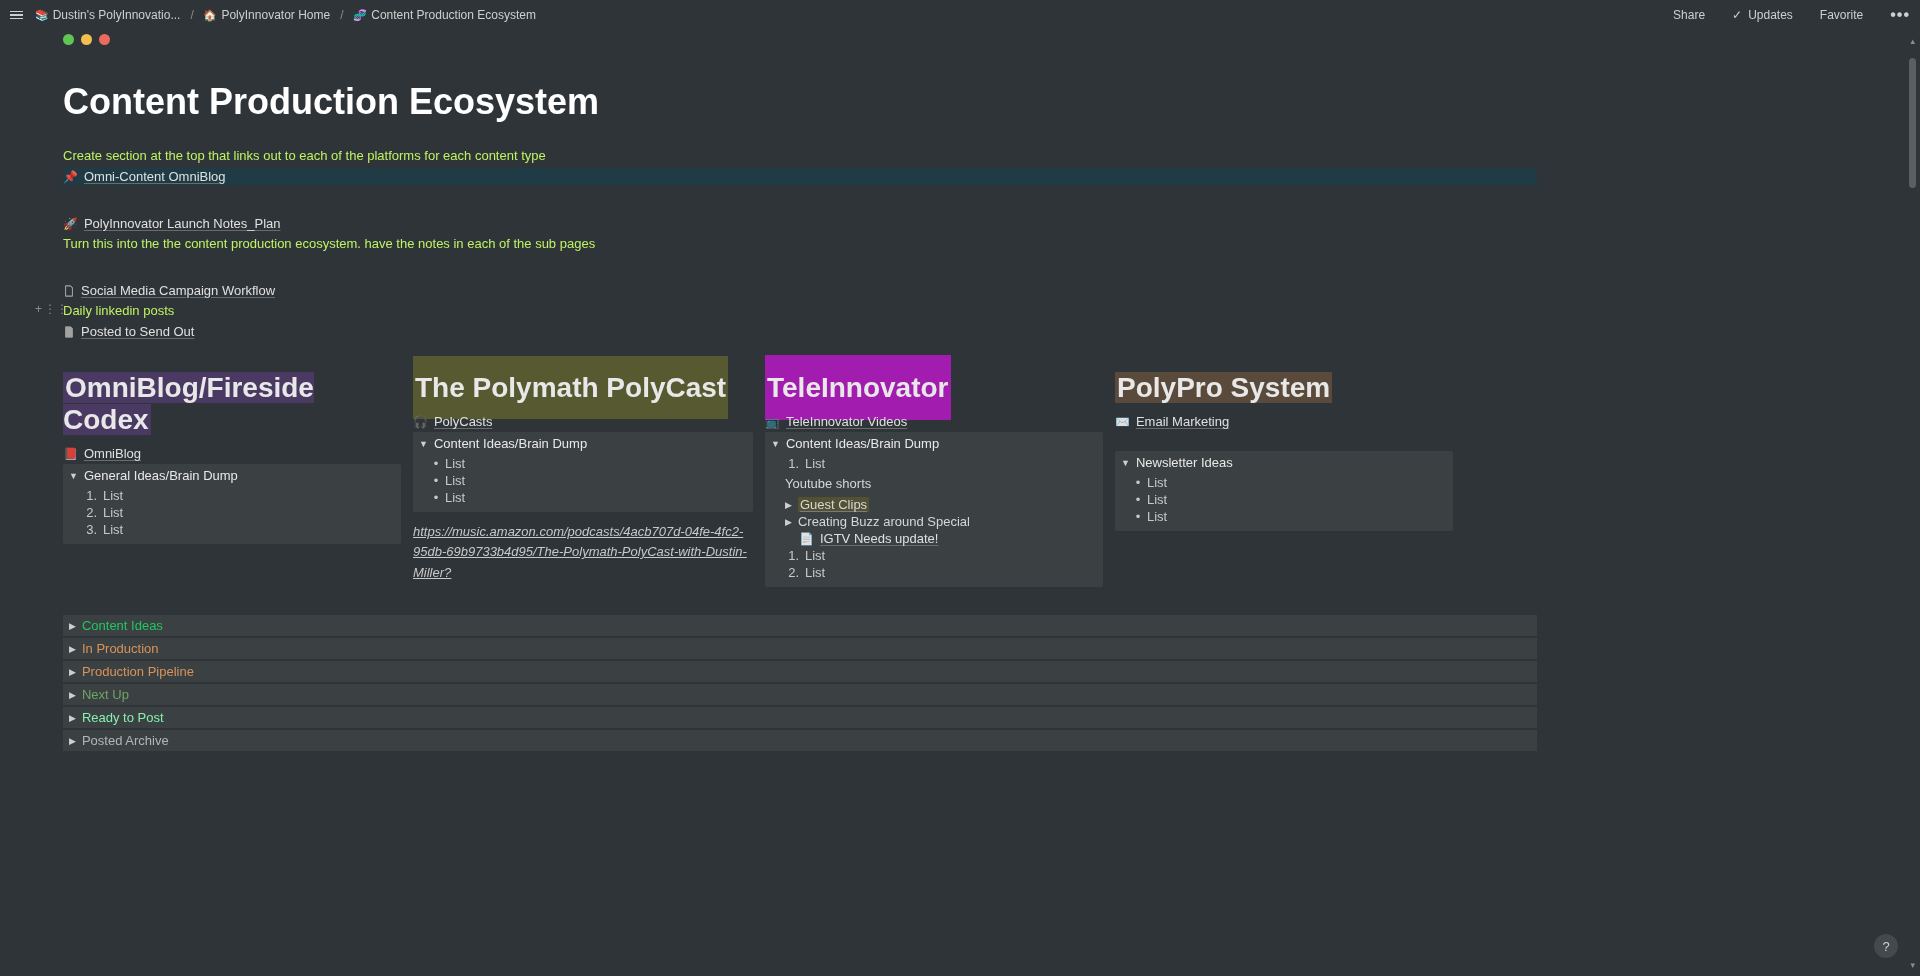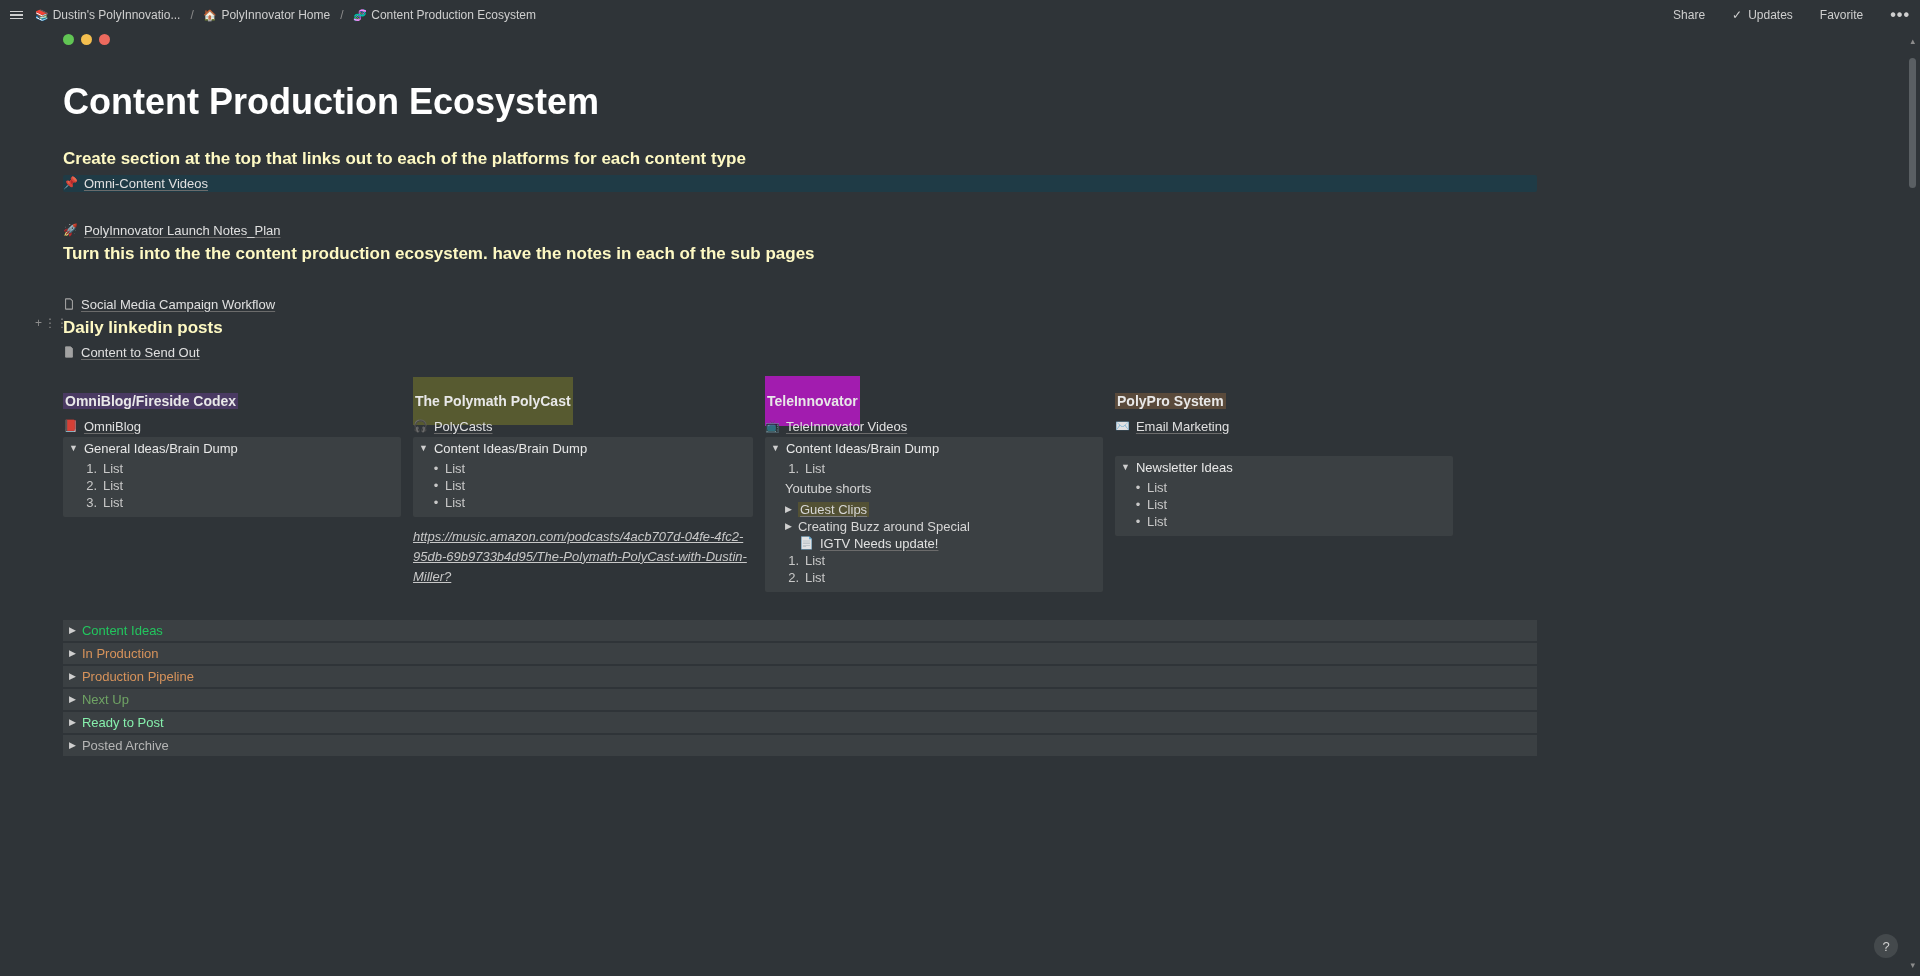--- a/index.html
+++ b/index.html
@@ -32,31 +32,31 @@
   .dots { letter-spacing:1px; font-weight:bold;}
   .content-scroll {
     height: calc(100% - 30px);
     overflow-y:auto;
   }
   .traffic-lights { display:flex; gap:7px; margin:4px 0 0 63px;}
   .light { width:11px; height:11px; border-radius:50%;}
   .light.g{background:#61c554;} .light.y{background:#f4bf4f;} .light.r{background:#ed6a5e;}
   .page { padding: 36px 63px 40px 63px; max-width:1600px;}
   h1 { font-size:36px; font-weight:700; color:#fff; margin-bottom:22px;}
-  .body-text { color:#fef9c3; font-size:17px; line-height:1.7;font-weight:bold;}
+  .body-text { color:#bef264; font-size:13px; line-height:1.7;}
   .hl-blue-block { background:#1f3b46; padding:1.5px 6px; border-radius:2px; color:#d6d6d6; display:block; margin-top:4px;}
   .pagelink { display:flex; align-items:center; gap:6px; padding:1px 0; margin:1px 0; font-size:13px; color:#e0e0e0; cursor:pointer;}
   .pagelink .ico { font-size:12px; opacity:.85;}
   .pagelink .txt { text-decoration:underline; text-decoration-color:#6b6b6b; text-underline-offset:2px;}
   .row-hover { position:relative;}
   .row-handles { position:absolute; left:-28px; top:2px; display:flex; gap:2px; color:#8c8c8c; font-size:12px;}
   .row-handles span{cursor:pointer;}
   .columns { display:flex; gap:12px; margin-top:32px;}
   .col { flex:1 1 0; }
-  .col h2 { font-size:14px; font-weight:700; margin-bottom:8px; display:inline-block;}
+  .col h2 { font-size:28px; font-weight:700; margin-bottom:8px; display:inline-block;}
   .hl-purple { background:#4a3a63; padding:0 2px;}
   .hl-olive  { background:#575a30; padding:16px 2px;}
   .hl-teal   { background:#a21caf; padding:17px 2px;}
   .hl-brown  { background:#5a4a3b; padding:0 2px;}
   .toggle-block { background:#3b4043; border-radius:2px; padding:4px 6px 6px 6px; margin-top:2px;}
   .toggle-head { display:flex; align-items:center; gap:6px; font-weight:500; cursor:pointer;}
   .tri { font-size:9px; color:#cfcfcf;}
   .toggle-kids { margin-left:14px; margin-top:4px;}
   .num-item, .bul-item { display:flex; align-items:center; gap:6px; padding:1px 0; color:#c8c8c8; font-size:13px;}
   .num-item .n { color:#c8c8c8; width:14px; text-align:right;}
@@ -119,21 +119,21 @@
     <div class="light y"></div>
     <div class="light r"></div>
   </div>
 
   <div class="page">
     <h1>Content Production Ecosystem</h1>
 
     <div class="body-text">Create section at the top that links out to each of the platforms for each content type</div>
     <div class="hl-blue-block pagelink">
       <span class="ico">📌</span>
-      <span class="txt">Omni-Content Videos</span>
+      <span class="txt">Omni-Content OmniBlog</span>
     </div>
 
     <div style="height:28px"></div>
 
     <div class="pagelink">
       <span class="ico">🚀</span>
       <span class="txt">PolyInnovator Launch Notes_Plan</span>
     </div>
     <div class="body-text">Turn this into the the content production ecosystem. have the notes in each of the sub pages</div>
 
@@ -149,21 +149,21 @@
       <div class="row-handles">
         <span>+</span>
         <span>⋮⋮</span>
       </div>
       <div class="body-text">Daily linkedin posts</div>
     </div>
     <div class="pagelink">
       <svg class="doc-icon-svg" viewBox="0 0 14 14">
           <path fill="#a2a2a2" d="M3 1h6l2 2v10H3z" stroke="#a2a2a2" stroke-width="1"></path>
         </svg>
-      <span class="txt">Content to Send Out</span>
+      <span class="txt">Posted to Send Out</span>
     </div>
 
     <div class="columns">
 
       <div class="col" style="max-width:338px">
         <h2><span class="hl-purple">OmniBlog/Fireside Codex</span></h2>
         <div class="pagelink">
           <span class="ico">📕</span>
           <span class="txt">OmniBlog</span>
         </div>

